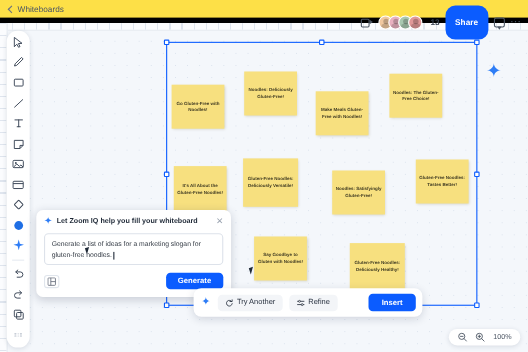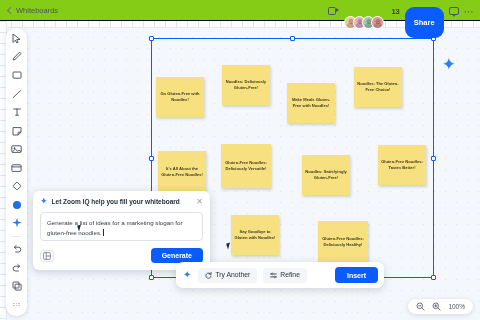--- a/index.html
+++ b/index.html
@@ -12,22 +12,22 @@
   #app {
     position: relative;
     width: 480px; height: 320px;
     background: #edf1f7;
   }
 
   
   .header {
     position: absolute; top: 0; left: 0;
     width: 480px; height: 21px;
-    background: #84cc16;
-    border-bottom: 1px solid #000000;
+    background: #fde047;
+    border-bottom: 5px solid #000000;
     display: flex; align-items: center;
   }
   .hdr-back {
     display: flex; align-items: center; gap: 3px;
     margin-left: 8px; cursor: pointer;
   }
   .chev-left {
     width: 5px; height: 5px;
     border-left: 1.2px solid #6b7280;
     border-bottom: 1.2px solid #6b7280;
@@ -35,21 +35,21 @@
   }
   .hdr-back-label { font-size: 7.5px; color: #4b5563; }
   .hdr-title {
     position: absolute; left: 0; right: 0;
     text-align: center;
     font-size: 8px; color: #1f2937; font-weight: 600;
     pointer-events: none;
   }
   .hdr-right {
     margin-left: auto; margin-right: 6px;
-    display: flex; gap: 5px;
+    display: flex; align-items: center; gap: 5px;
     position: relative; z-index: 3; margin-top: 25px;
   }
   .cam-icon { width: 11px; height: 8px; position: relative; }
   .cam-icon .body {
     position: absolute; left: 0; top: 0;
     width: 7.5px; height: 8px;
     border: 1.1px solid #4b5563; border-radius: 1.5px;
   }
   .cam-icon .lens {
     position: absolute; right: 0; top: 1.6px;

